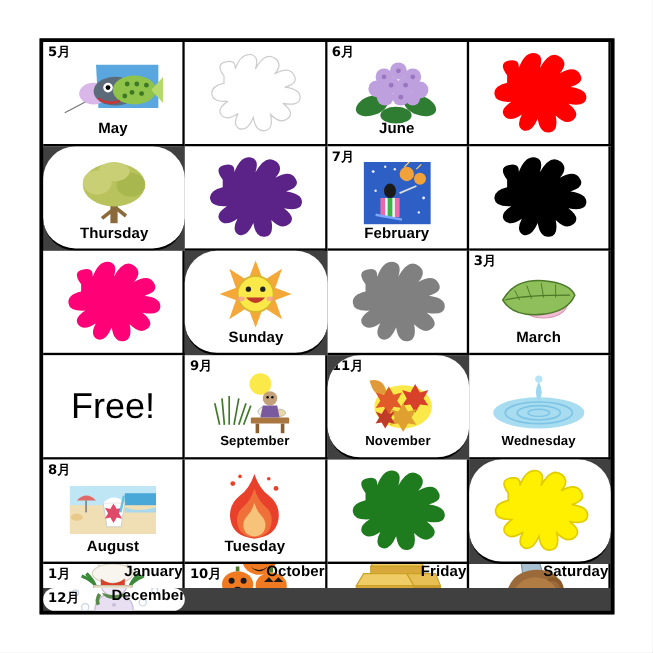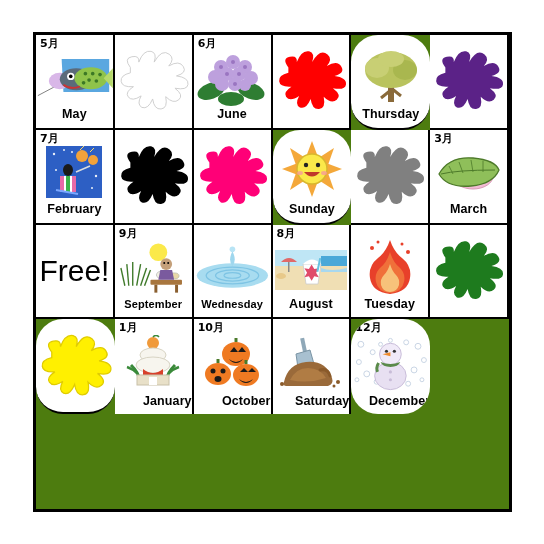--- a/index.html
+++ b/index.html
@@ -13,23 +13,23 @@
   }
 
   #card {
     position: absolute;
     left: 33px;
     top: 32px;
     width: 479px;
     height: 480px;
     box-sizing: border-box;
     border: 3px solid #000000;
-    background: #4d7c0f;
+    background: #404040;
     display: grid;
-    grid-template-columns: repeat(6, 1fr);
+    grid-template-columns: repeat(4, 1fr);
     grid-template-rows: repeat(5, 1fr);
   }
 
   .cell {
     position: relative;
     box-sizing: border-box;
     border-right: 2px solid #000000;
     border-bottom: 2px solid #000000;
     background: #ffffff;
     overflow: hidden;
@@ -331,20 +331,42 @@
         <ellipse cx="60" cy="36" rx="5" ry="3" fill="#e8d8a8" stroke="#bba" stroke-width="0.8"></ellipse>
         <circle cx="52" cy="24" r="6" fill="#c4a07a"></circle>
         <path d="M46 30 L58 30 L60 40 L44 40 Z" fill="#7a5a9e"></path>
         <circle cx="50" cy="23" r="1" fill="#000"></circle>
           <circle cx="54" cy="23" r="1" fill="#000"></circle>
       </svg>
     </div>
     <span class="label small">September</span>
   </div>
 
+  <div class="cell col5 row3">
+    <span class="jp">11月</span>
+    <div class="art">
+      <svg width="76" height="54" viewBox="0 0 76 54" style="margin-top:-2px">
+        <ellipse cx="42" cy="28" rx="24" ry="18" fill="#fbe94a"></ellipse>
+        <path d="M14 6 q12 -2 14 10 q-10 6 -14 -10 z" fill="#e09a3a"></path>
+        <g fill="#e05a2a">
+          <path d="M26 18 l4 -7 l4 7 l7 -2 l-4 7 l4 6 l-7 -1 l-4 7 l-4 -7 l-7 1 l4 -6 l-4 -7 z"></path>
+        </g>
+        <g fill="#d8402a">
+          <path d="M48 16 l4 -7 l4 7 l7 -2 l-4 7 l4 6 l-7 -1 l-4 7 l-4 -7 l-7 1 l4 -6 l-4 -7 z"></path>
+        </g>
+        <g fill="#e0a030">
+          <path d="M38 32 l4 -7 l4 7 l7 -2 l-4 7 l4 6 l-7 -1 l-4 7 l-4 -7 l-7 1 l4 -6 l-4 -7 z"></path>
+        </g>
+        <g fill="#c03a2a">
+          <path d="M24 34 l3 -5 l3 5 l5 -2 l-3 5 l3 5 l-5 -1 l-3 5 l-3 -5 l-5 1 l3 -5 l-3 -5 z"></path>
+        </g>
+      </svg>
+    </div>
+    <span class="label small">November</span>
+  </div>
 
   <div class="cell col1 row4">
     <span class="jp"></span>
     <div class="art">
       <svg width="82" height="52" viewBox="0 0 82 52" style="margin-top:-6px">
         <ellipse cx="41" cy="34" rx="38" ry="13" fill="#a8dcf0"></ellipse>
         <ellipse cx="41" cy="34" rx="28" ry="9" fill="none" stroke="#7ec4e4" stroke-width="1.4"></ellipse>
         <ellipse cx="41" cy="34" rx="18" ry="6" fill="none" stroke="#7ec4e4" stroke-width="1.4"></ellipse>
         <ellipse cx="41" cy="34" rx="9" ry="3" fill="none" stroke="#7ec4e4" stroke-width="1.2"></ellipse>
         <path d="M41 8 q5 10 0 16 q-5 -6 0 -16 z" fill="#9fd7ee"></path>
@@ -453,20 +475,41 @@
           <ellipse cx="50" cy="37" rx="13" ry="11" fill="#ef7a22"></ellipse>
           <path d="M50 26 l0 -4" stroke="#4a7a2a" stroke-width="3"></path>
           <path d="M44 34 l4 -4 l4 4 z M52 34 l4 -4 l4 4 z" fill="#1a1a1a"></path>
           <path d="M43 41 q7 6 14 0 q-3 4 -7 4 q-4 0 -7 -4 z" fill="#1a1a1a"></path>
         </g>
       </svg>
     </div>
     <span class="label">October</span>
   </div>
 
+  <div class="cell col3 row5">
+    <span class="jp"></span>
+    <div class="art">
+      <svg width="76" height="50" viewBox="0 0 76 50" style="margin-top:-6px">
+        <g stroke="#c9a227" stroke-width="1">
+          <path d="M22 10 L54 10 L60 20 L16 20 Z" fill="#f0cc66"></path>
+          <path d="M16 20 L60 20 L60 26 L16 26 Z" fill="#d8a93a"></path>
+          <path d="M10 26 L46 26 L52 36 L4 36 Z" fill="#f0cc66"></path>
+          <path d="M4 36 L52 36 L52 42 L4 42 Z" fill="#d8a93a"></path>
+          <path d="M46 26 L70 26 L74 36 L52 36 Z" fill="#e8bf55"></path>
+          <path d="M52 36 L74 36 L74 42 L52 42 Z" fill="#c99a2e"></path>
+        </g>
+        <g fill="#ffffff" opacity="0.9">
+          <path d="M8 4 l1.5 4 l4 1.5 l-4 1.5 l-1.5 4 l-1.5 -4 l-4 -1.5 l4 -1.5 z"></path>
+          <path d="M64 2 l1.2 3.5 l3.5 1.2 l-3.5 1.2 l-1.2 3.5 l-1.2 -3.5 l-3.5 -1.2 l3.5 -1.2 z"></path>
+          <path d="M70 14 l1 3 l3 1 l-3 1 l-1 3 l-1 -3 l-3 -1 l3 -1 z"></path>
+        </g>
+      </svg>
+    </div>
+    <span class="label">Friday</span>
+  </div>
 
   <div class="cell col4 row5">
     <span class="jp"></span>
     <div class="art">
       <svg width="70" height="56" viewBox="0 0 70 56" style="margin-top:-6px">
         <rect x="26" y="2" width="4" height="18" fill="#8fa8b8" transform="rotate(-12 28 11)"></rect>
         <path d="M20 18 L34 14 L38 28 L22 32 Z" fill="#a8c0d0" stroke="#7a94a4" stroke-width="1"></path>
         <path d="M8 46 q4 -18 22 -20 q20 -2 26 16 q2 6 -4 8 L10 50 q-4 -1 -2 -4 z" fill="#9a6a3a"></path>
         <path d="M14 44 q6 -12 18 -12 q12 0 18 10 q-18 6 -36 2 z" fill="#b07c44"></path>
         <path d="M44 34 q8 -2 10 6" stroke="#8a5a2a" stroke-width="3" fill="none" stroke-linecap="round"></path>

